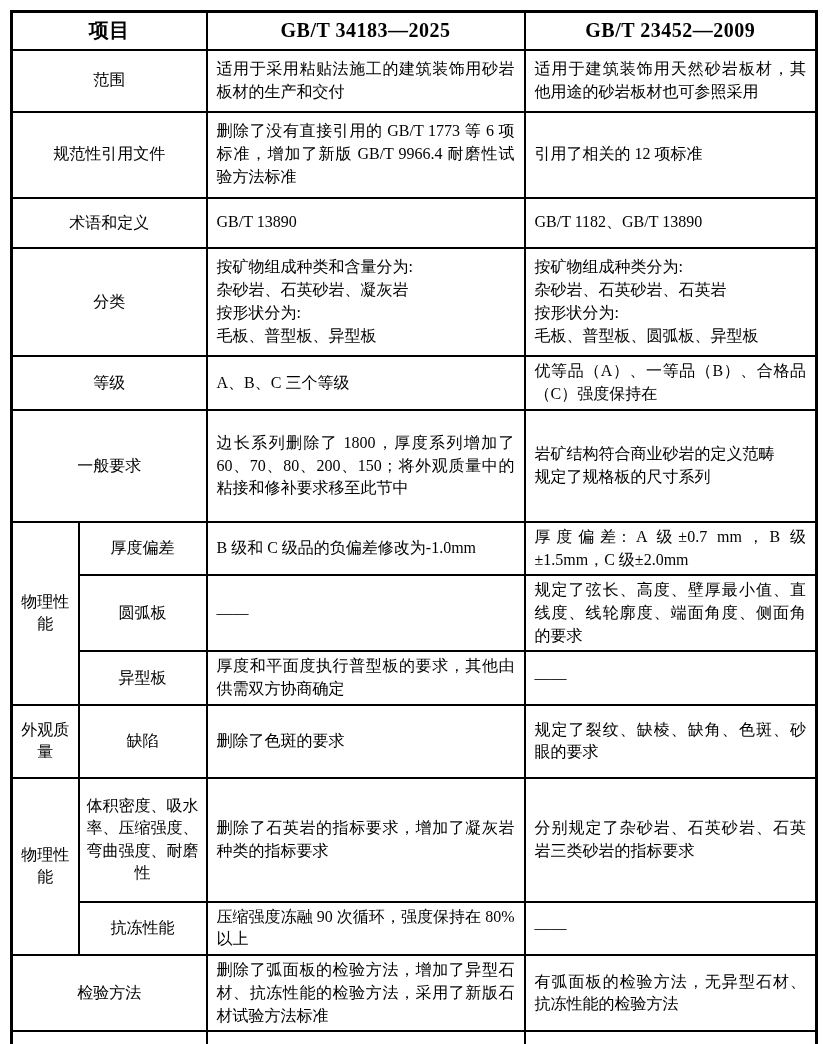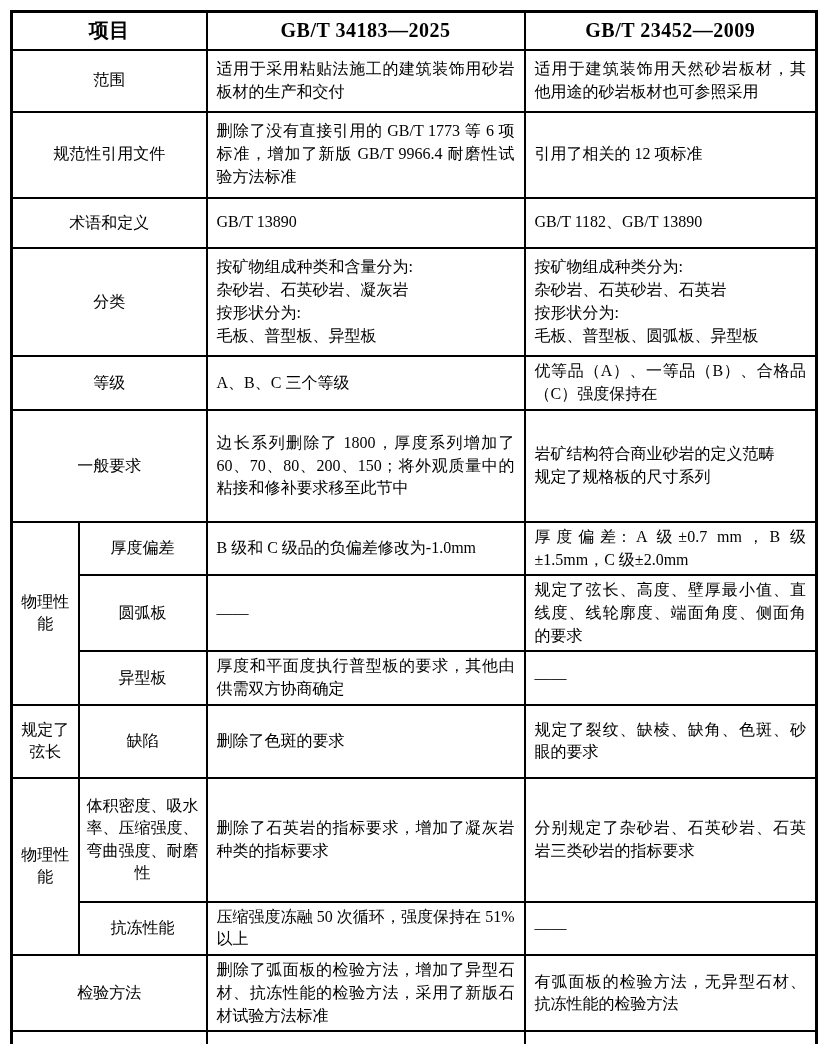--- a/index.html
+++ b/index.html
@@ -115,34 +115,34 @@
         <td class="label">圆弧板</td>
         <td class="content">——</td>
         <td class="content">规定了弦长、高度、壁厚最小值、直线度、线轮廓度、端面角度、侧面角的要求</td>
       </tr>
       <tr style="height:52px">
         <td class="label">异型板</td>
         <td class="content">厚度和平面度执行普型板的要求，其他由供需双方协商确定</td>
         <td class="content">——</td>
       </tr>
       <tr style="height:48px">
-        <td class="label">规定了弦长</td>
+        <td class="label">外观质量</td>
         <td class="label">缺陷</td>
         <td class="content">删除了色斑的要求</td>
         <td class="content">规定了裂纹、缺棱、缺角、色斑、砂眼的要求</td>
       </tr>
       <tr style="height:124px">
         <td rowspan="2" class="label">物理性能</td>
         <td class="label">体积密度、吸水率、压缩强度、弯曲强度、耐磨性</td>
         <td class="content">删除了石英岩的指标要求，增加了凝灰岩种类的指标要求</td>
         <td class="content">分别规定了杂砂岩、石英砂岩、石英岩三类砂岩的指标要求</td>
       </tr>
       <tr style="height:50px">
         <td class="label">抗冻性能</td>
-        <td class="content">压缩强度冻融 50 次循环，强度保持在 51%以上</td>
+        <td class="content">压缩强度冻融 90 次循环，强度保持在 80%以上</td>
         <td class="content">——</td>
       </tr>
       <tr style="height:75px">
         <td colspan="2" class="label">检验方法</td>
         <td class="content">删除了弧面板的检验方法，增加了异型石材、抗冻性能的检验方法，采用了新版石材试验方法标准</td>
         <td class="content">有弧面板的检验方法，无异型石材、抗冻性能的检验方法</td>
       </tr>
       <tr style="height:76px">
         <td colspan="2" class="label">检验规则</td>
         <td class="content">增加了出厂检验项目表、型式检验项目表、物理性能检验试样和方法表</td>

